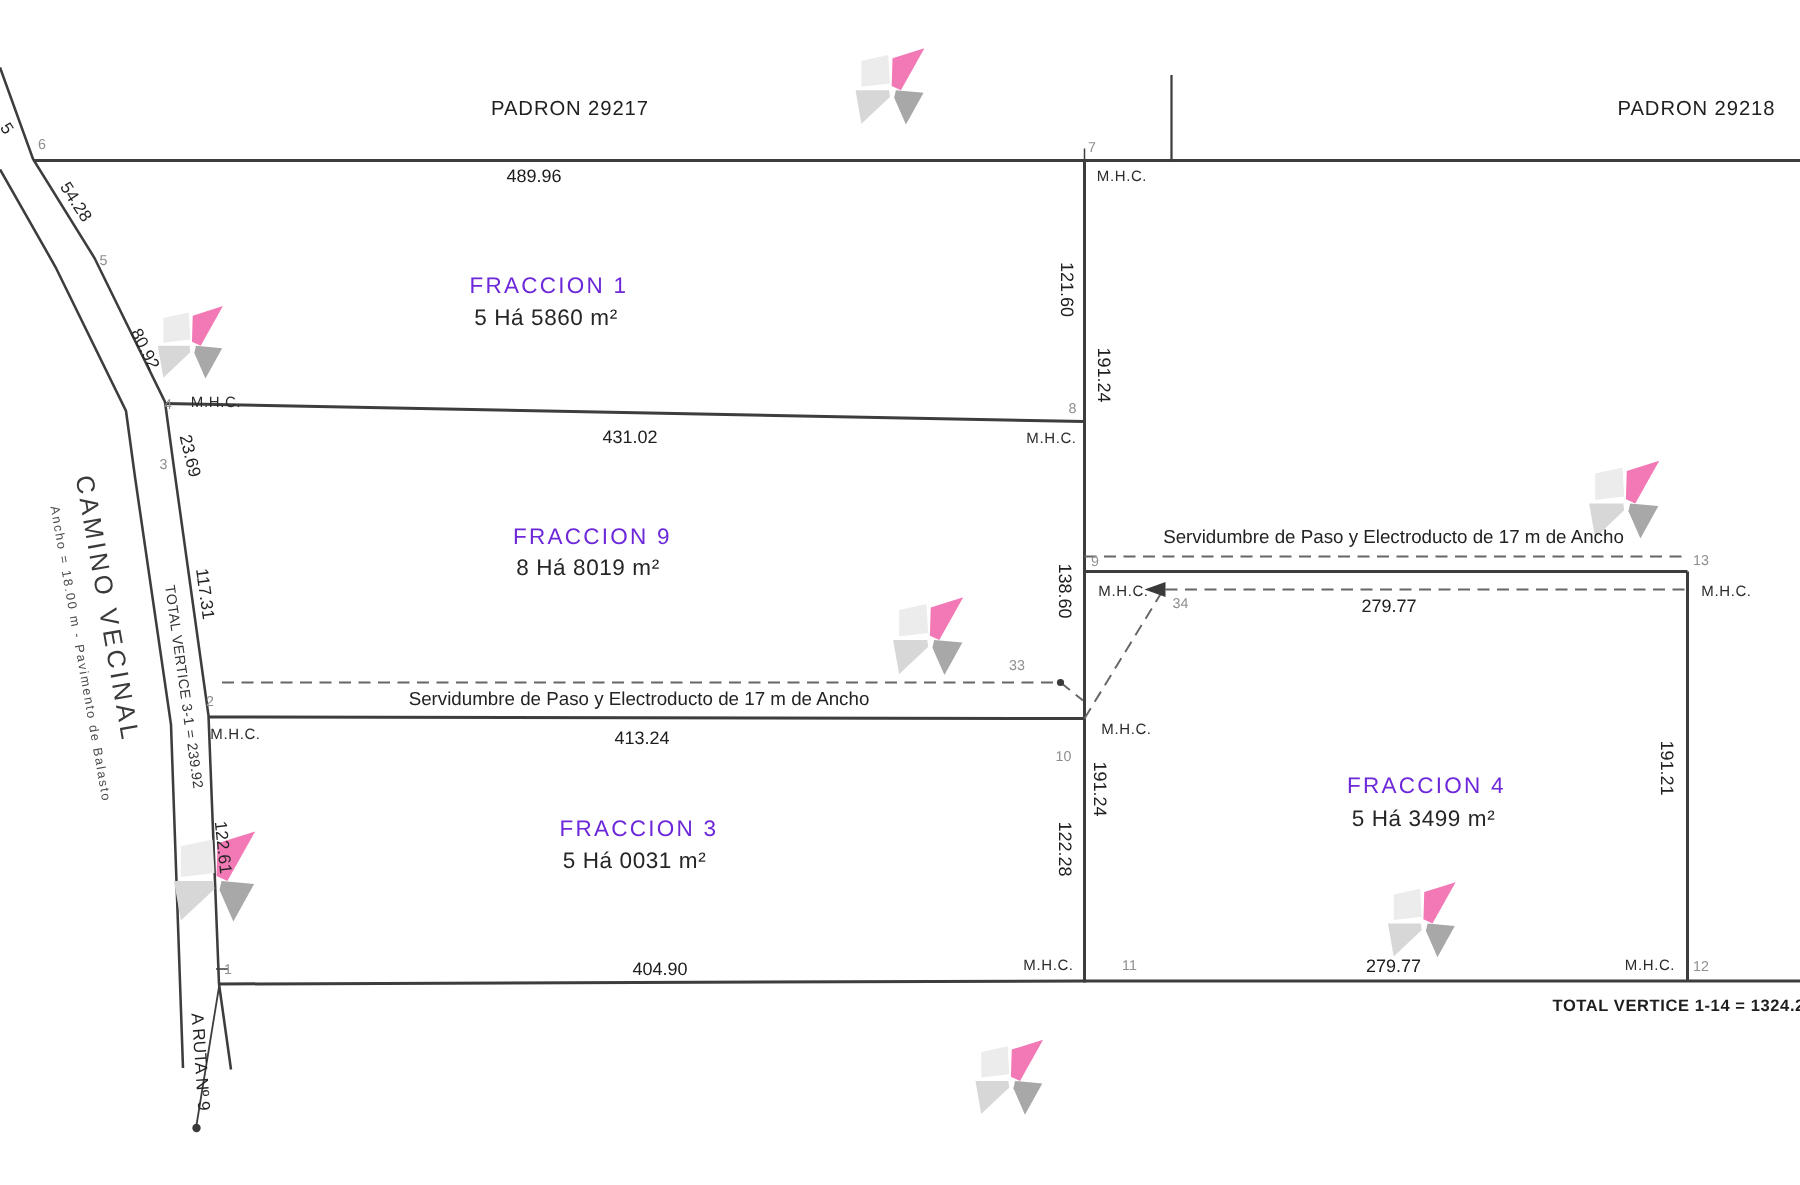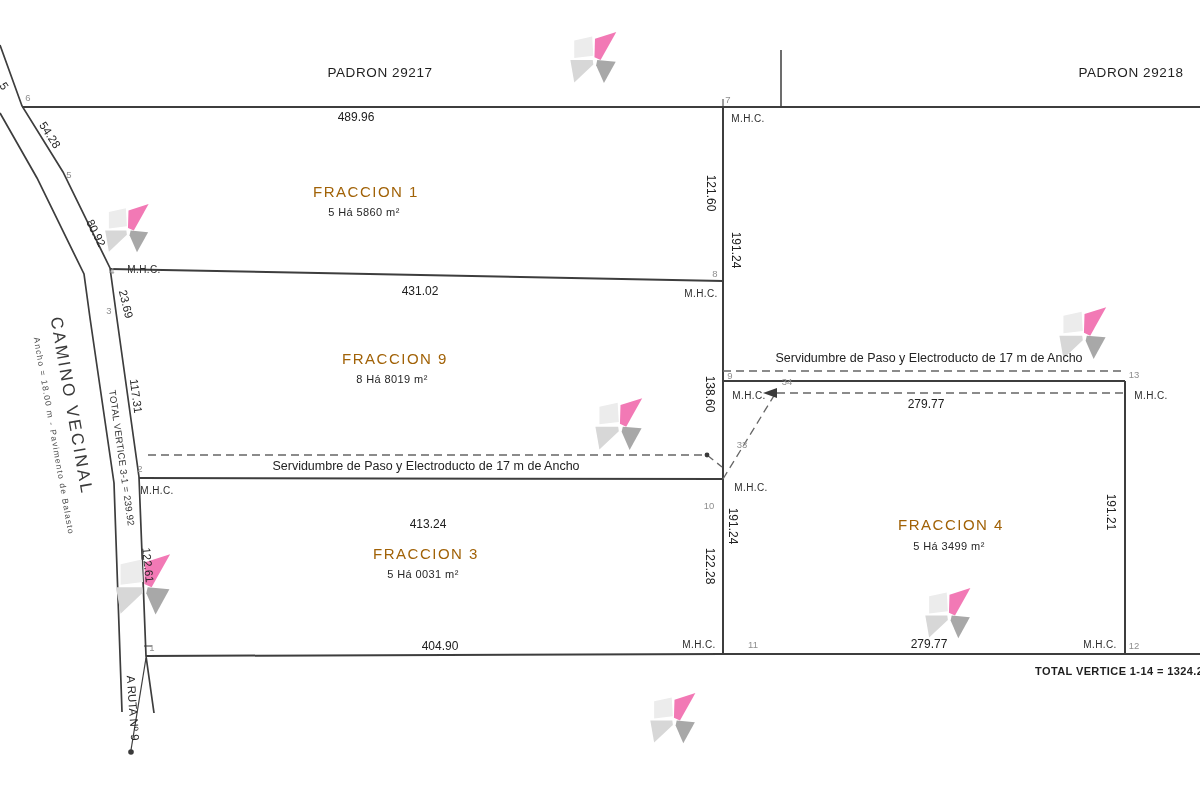--- a/index.html
+++ b/index.html
@@ -8,22 +8,22 @@
   #plan-svg,#wm-layer,#label-layer{position:absolute;left:0;top:0;width:1200px;height:790px;}
   #plan-svg{z-index:1;}
   #wm-layer{z-index:2;pointer-events:none;}
   #label-layer{z-index:3;}
   .wm{position:absolute;}
   .lbl{position:absolute;white-space:nowrap;color:#232323;transform:translate(-50%,-50%);}
   .dim{font-size:12px;color:#202020;}
   .rdim{font-size:11.5px;color:#242424;}
   .mhc{font-size:10px;letter-spacing:.4px;color:#2c2c2c;}
   .vertex{font-size:9.5px;color:#8f8f8f;}
-  .frac{font-size:15px;letter-spacing:1.5px;color:#a16207;}
-  .area{font-size:11px;letter-spacing:.4px;color:#262626;}
+  .frac{font-size:15px;letter-spacing:1.5px;color:#6d28d9;}
+  .area{font-size:15px;letter-spacing:.4px;color:#262626;}
   .padron{font-size:13.5px;letter-spacing:.6px;color:#1f1f1f;}
   .serv{font-size:12.5px;color:#232323;}
   .camino{font-size:17px;letter-spacing:2.5px;color:#3a3a3a;}
   .camino-sub{font-size:8.5px;letter-spacing:1.2px;color:#4a4a4a;}
   .total-road{font-size:9.5px;letter-spacing:.3px;color:#333;}
   .total-bold{font-size:11px;font-weight:bold;letter-spacing:.4px;color:#1e1e1e;}
 </style>
 </head>
 <body>
 
@@ -115,29 +115,29 @@
     <div class="lbl mhc" style="left: 144px; top: 269px; transform: translate(-50%, -50%);">M.H.C.</div>
     <div class="lbl vertex" style="left: 715px; top: 273px; transform: translate(-50%, -50%);">8</div>
     <div class="lbl dim" style="left: 420px; top: 291px; transform: translate(-50%, -50%);">431.02</div>
     <div class="lbl mhc" style="left: 701px; top: 293px; transform: translate(-50%, -50%);">M.H.C.</div>
     <div class="lbl frac" style="left: 395px; top: 358px; transform: translate(-50%, -50%);">FRACCION 9</div>
     <div class="lbl area" style="left: 392px; top: 379px; transform: translate(-50%, -50%);">8 Há 8019 m²</div>
     <div class="lbl serv" style="left: 929px; top: 358px; transform: translate(-50%, -50%);">Servidumbre de Paso y Electroducto de 17 m de Ancho</div>
     <div class="lbl dim" style="left: 710px; top: 394px; transform: translate(-50%, -50%) rotate(90deg);">138.60</div>
     <div class="lbl vertex" style="left: 730px; top: 375px; transform: translate(-50%, -50%);">9</div>
     <div class="lbl mhc" style="left: 749px; top: 395px; transform: translate(-50%, -50%);">M.H.C.</div>
-    <div class="lbl vertex" style="left: 787px; top: 381px; transform: translate(-50%, -50%);">34</div>
+    <div class="lbl vertex" style="left: 787px; top: 403px; transform: translate(-50%, -50%);">34</div>
     <div class="lbl dim" style="left: 926px; top: 404px; transform: translate(-50%, -50%);">279.77</div>
     <div class="lbl vertex" style="left: 1134px; top: 374px; transform: translate(-50%, -50%);">13</div>
     <div class="lbl mhc" style="left: 1151px; top: 395px; transform: translate(-50%, -50%);">M.H.C.</div>
-    <div class="lbl vertex" style="left: 742px; top: 444px; transform: translate(-50%, -50%);">33</div>
+    <div class="lbl vertex" style="left: 678px; top: 444px; transform: translate(-50%, -50%);">33</div>
     <div class="lbl serv" style="left: 426px; top: 466px; transform: translate(-50%, -50%);">Servidumbre de Paso y Electroducto de 17 m de Ancho</div>
     <div class="lbl vertex" style="left: 140px; top: 468px; transform: translate(-50%, -50%);">2</div>
     <div class="lbl mhc" style="left: 157px; top: 490px; transform: translate(-50%, -50%);">M.H.C.</div>
-    <div class="lbl dim" style="left: 428px; top: 492px; transform: translate(-50%, -50%); margin-top: 32px;">413.24</div>
+    <div class="lbl dim" style="left: 428px; top: 492px; transform: translate(-50%, -50%);">413.24</div>
     <div class="lbl vertex" style="left: 709px; top: 488px; transform: translate(-50%, -50%); margin-top: 17px;">10</div>
     <div class="lbl mhc" style="left: 751px; top: 487px; transform: translate(-50%, -50%);">M.H.C.</div>
     <div class="lbl dim" style="left: 733px; top: 526px; transform: translate(-50%, -50%) rotate(90deg);">191.24</div>
     <div class="lbl dim" style="left: 710px; top: 566px; transform: translate(-50%, -50%) rotate(90deg);">122.28</div>
     <div class="lbl frac" style="left: 426px; top: 553px; transform: translate(-50%, -50%);">FRACCION 3</div>
     <div class="lbl area" style="left: 423px; top: 574px; transform: translate(-50%, -50%);">5 Há 0031 m²</div>
     <div class="lbl frac" style="left: 951px; top: 524px; transform: translate(-50%, -50%);">FRACCION 4</div>
     <div class="lbl area" style="left: 949px; top: 546px; transform: translate(-50%, -50%);">5 Há 3499 m²</div>
     <div class="lbl dim" style="left: 1111px; top: 512px; transform: translate(-50%, -50%) rotate(90deg);">191.21</div>
     <div class="lbl dim" style="left: 424px; top: 646px; transform: translate(-50%, -50%); margin-left: 16px;">404.90</div>

